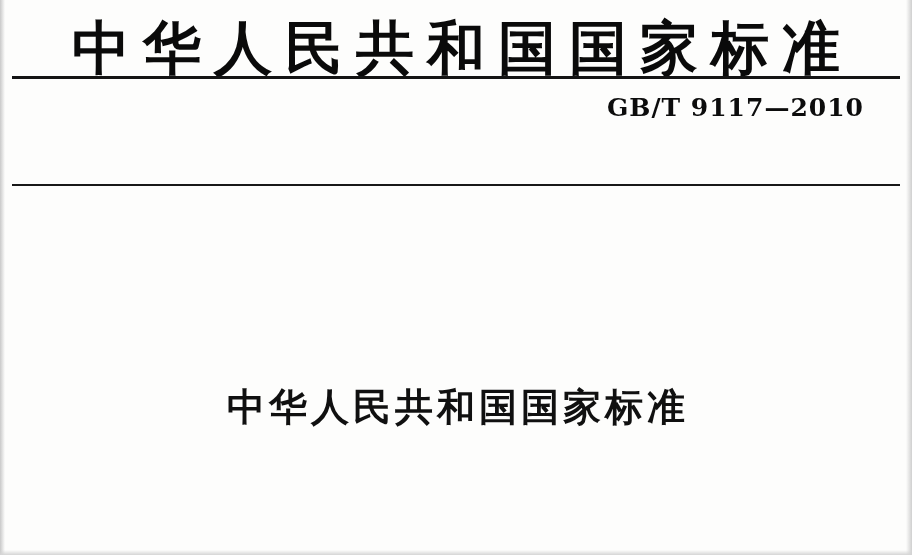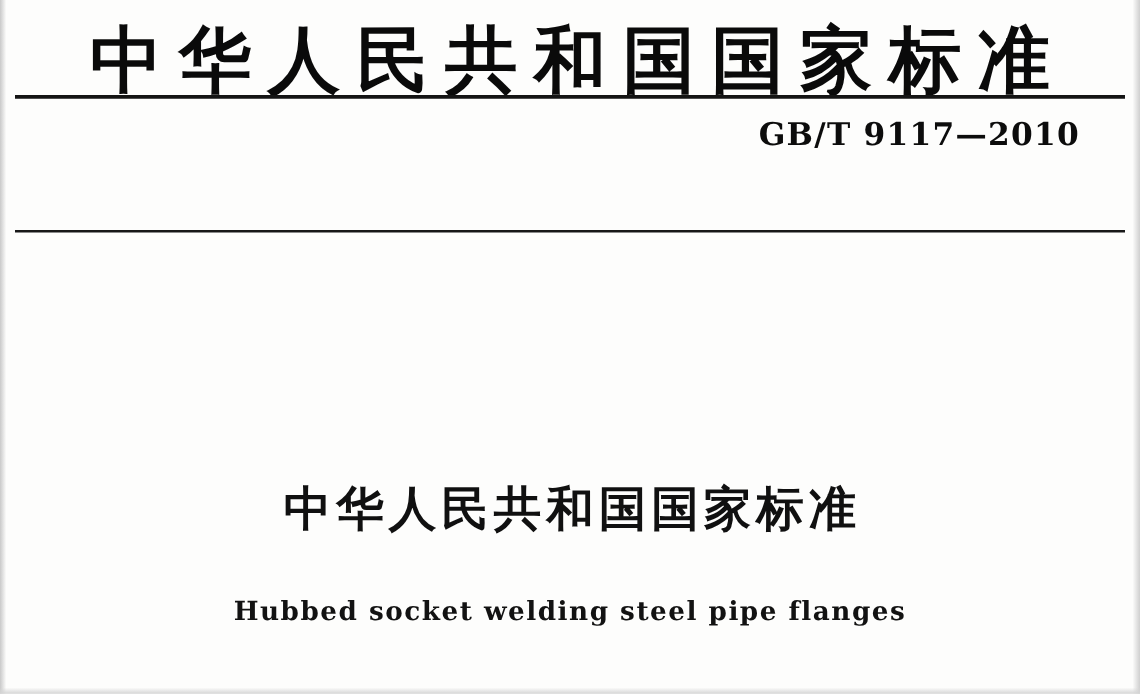--- a/index.html
+++ b/index.html
@@ -138,15 +138,14 @@
 
   <div class="rule-top"></div>
 
   <div class="std-number">GB/T 9117—2010</div>
 
 
   <div class="rule-under-number"></div>
 
   <div class="doc-title-cn">中华人民共和国国家标准</div>
 
-  <div class="doc-title-en">Hubbed socket welding steel pipe flanges</div>
 
 </div>
 
 </body></html>

